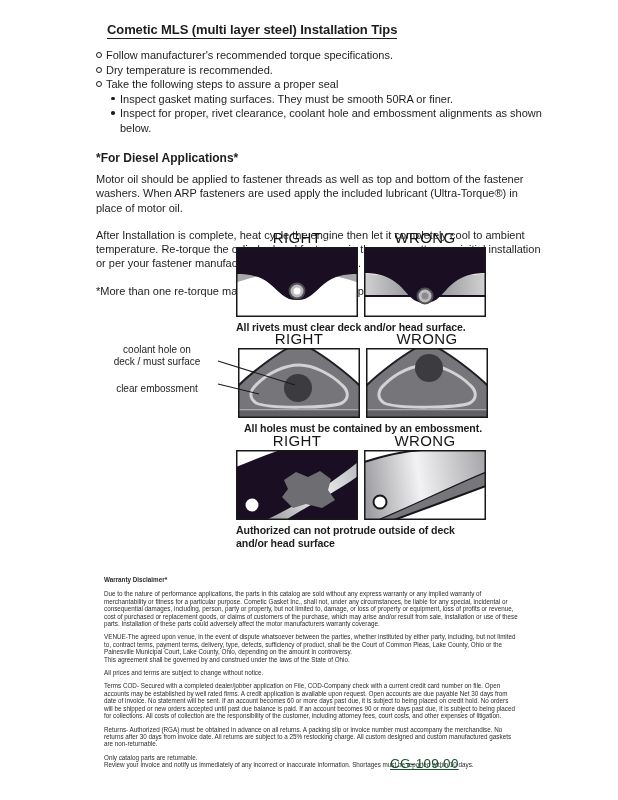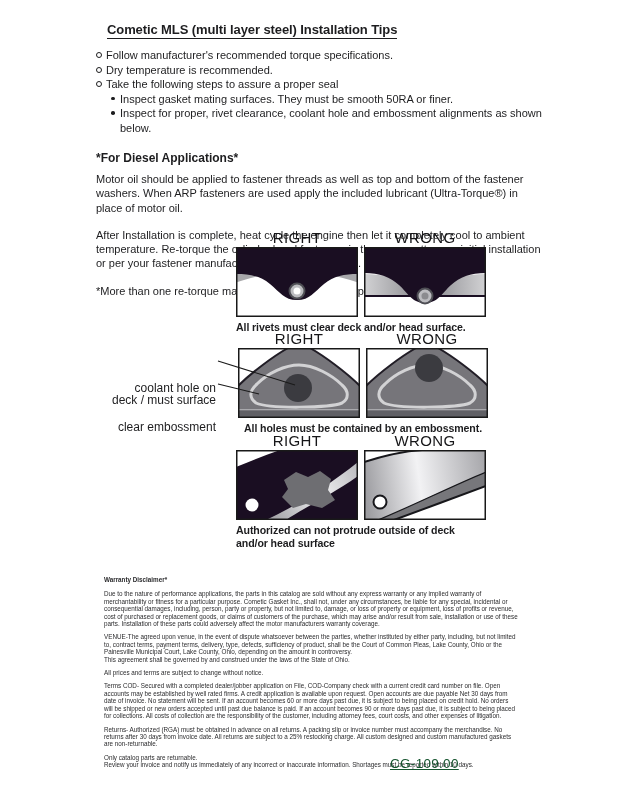--- a/index.html
+++ b/index.html
@@ -29,22 +29,22 @@
   
   .fig-row{position:absolute;width:250px;}
   .fig-labels{display:flex;gap:6px;}
   .fig-labels div{width:122px;text-align:center;font-size:15px;letter-spacing:0.4px;color:#161618;}
   .fig-boxes{display:flex;gap:6px;margin-top:1px;}
   .fig-boxes svg{display:block;}
   .fig-caption{font-size:10.6px;font-weight:700;margin-top:4px;letter-spacing:-0.1px;}
   .fig-caption.center{text-align:center;}
   .fig-caption.twoline{width:242px;line-height:12.5px;}
   .side-labels{
-    position:absolute;left:98px;top:344px;width:118px;text-align:right;
-    font-size:12px;line-height:12px;color:#1d1d1f;margin-top:38px;
+    position:absolute;left:98px;top:344px;width:118px;text-align:center;
+    font-size:10px;line-height:12px;color:#1d1d1f;
   }
   .side-labels .lbl2{margin-top:15px;}
   .leader-overlay{position:absolute;left:98px;top:330px;pointer-events:none;}
   
   .legal{position:absolute;left:104px;top:576px;width:414px;font-size:6.3px;line-height:7.4px;color:#2b2b2d;}
   .legal .legal-heading{font-weight:700;margin:0 0 7px 0;}
   .legal p{margin:0;}
   .legal p.gap{margin-top:6px;}
   .page-code{position:absolute;left:390px;top:756px;font-size:13.5px;letter-spacing:0.3px;color:#14532d;text-decoration:underline;}
 </style>

